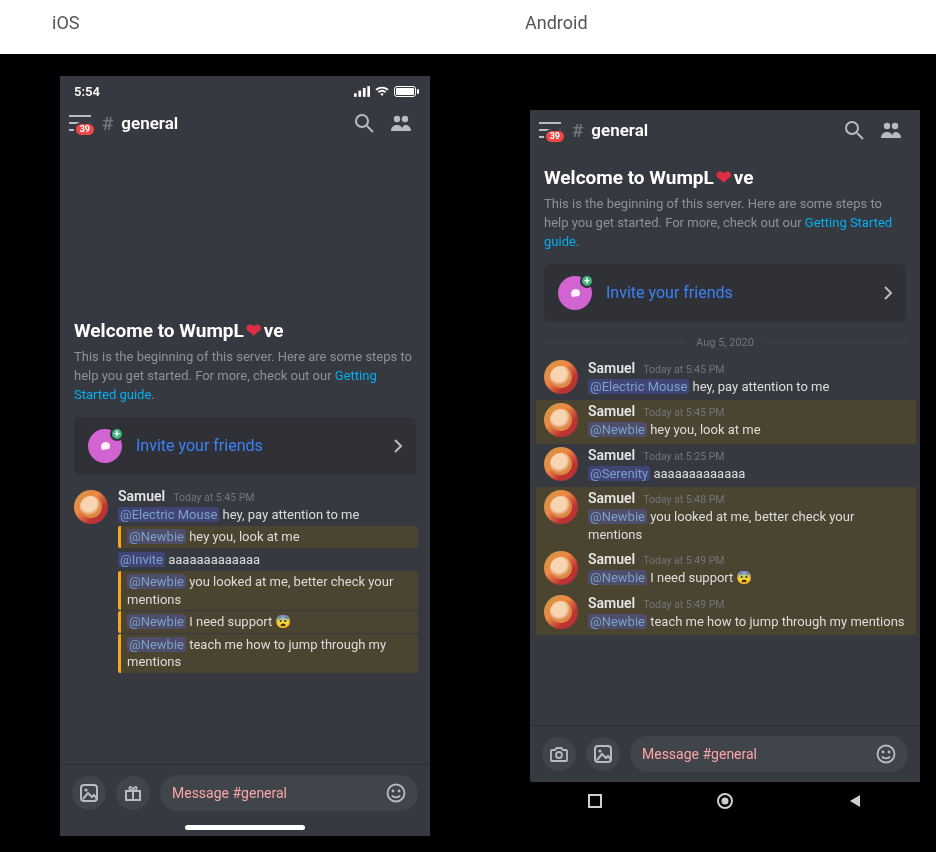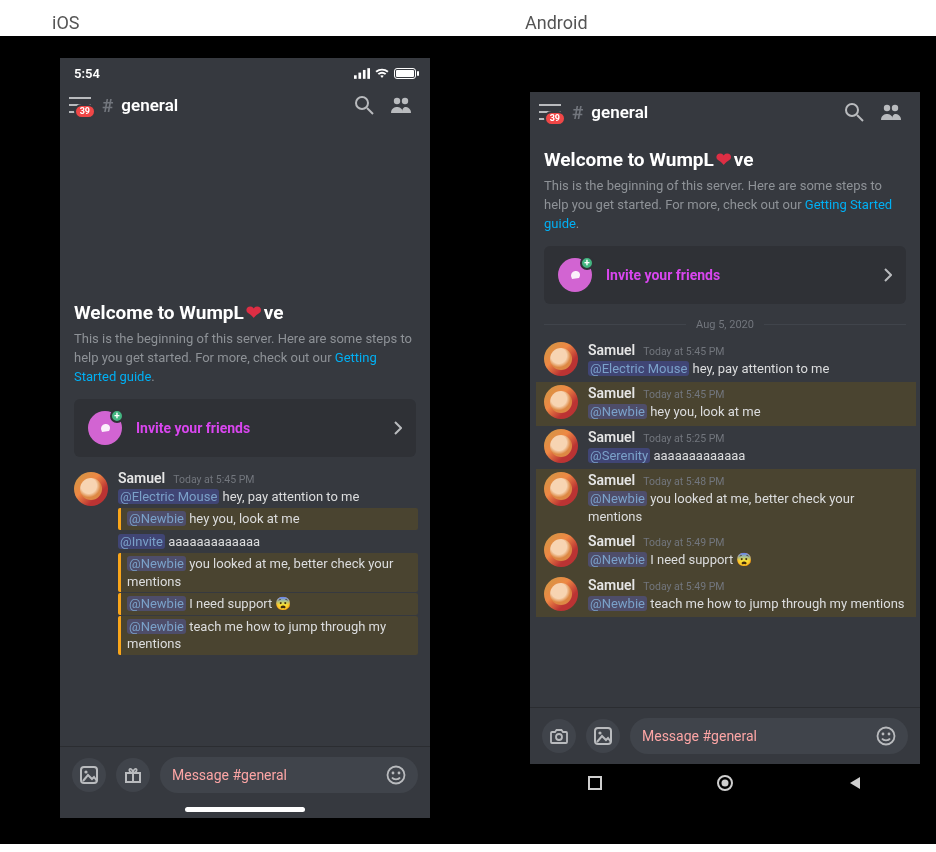--- a/index.html
+++ b/index.html
@@ -22,21 +22,21 @@
   body{
     margin:0;
     width:936px;
     height:852px;
     font-family:-apple-system,BlinkMacSystemFont,"Segoe UI",Roboto,Helvetica,Arial,sans-serif;
     background:#fff;
     color:#555;
   }
   .labels{
     position:relative;
-    height:36px;
+    height:54px;
     background:#fff;
     width:100%;
   }
   .labels span{position:absolute;top:12px;font-size:18px;color:#555;}
   .main-area{
     position:relative;
     height:808px;
     width:100%;
     background:#000;
   }
@@ -85,21 +85,21 @@
   }
   .inv-icon{
     width:34px;height:34px;border-radius:50%;background:var(--pink);position:relative;
     display:flex;align-items:center;justify-content:center;color:#fff;
   }
   .inv-icon .plus{
     position:absolute;top:-2px;right:-2px;width:14px;height:14px;border-radius:50%;
     background:var(--green);border:2px solid var(--card);color:#fff;
     display:flex;align-items:center;justify-content:center;font-size:10px;font-weight:700;
   }
-  .inv-label{color:#d946ef;font-weight:700;font-size:14px;flex:1;}
+  .inv-label{color:#3b82f6;font-weight:400;font-size:16px;flex:1;}
   .chev{color:#b9bbbe;}
   
   .date-div{display:flex;align-items:center;gap:10px;color:#72767d;font-size:11px;padding:6px 14px;}
   .date-div .ln{flex:1;height:1px;background:#40444b;}
   
   .msgs{padding:2px 4px 4px 6px;}
   .msg{display:flex;gap:10px;padding:3px 8px;}
   .avatar{
     width:34px;height:34px;border-radius:50%;flex-shrink:0;
     background:linear-gradient(135deg,#c94 0%,#e84 40%,#b33 70%);

